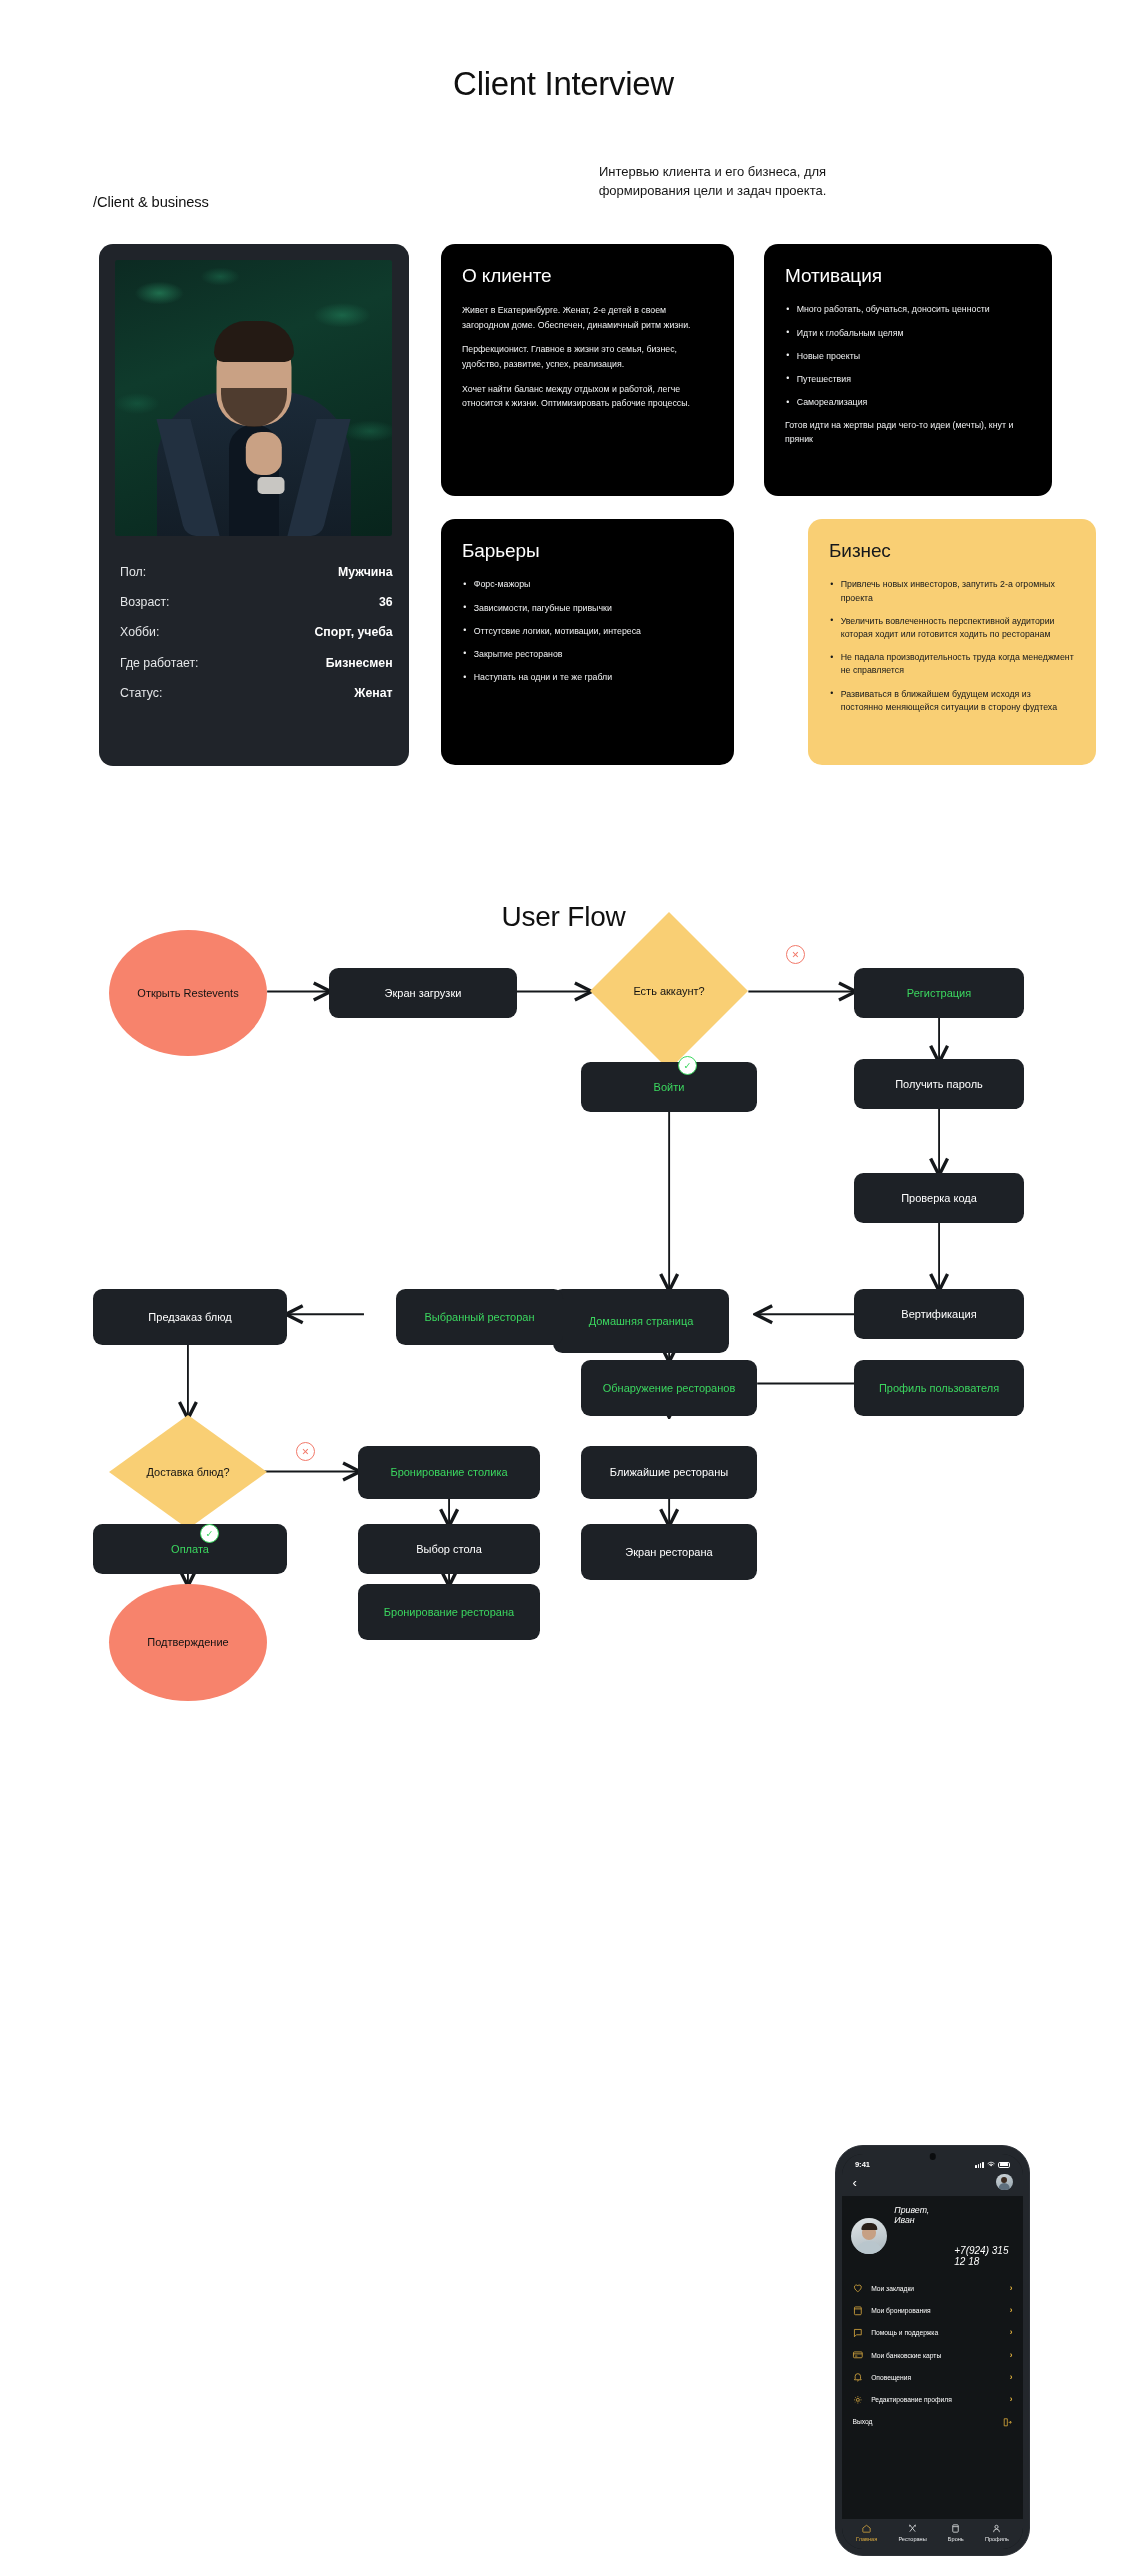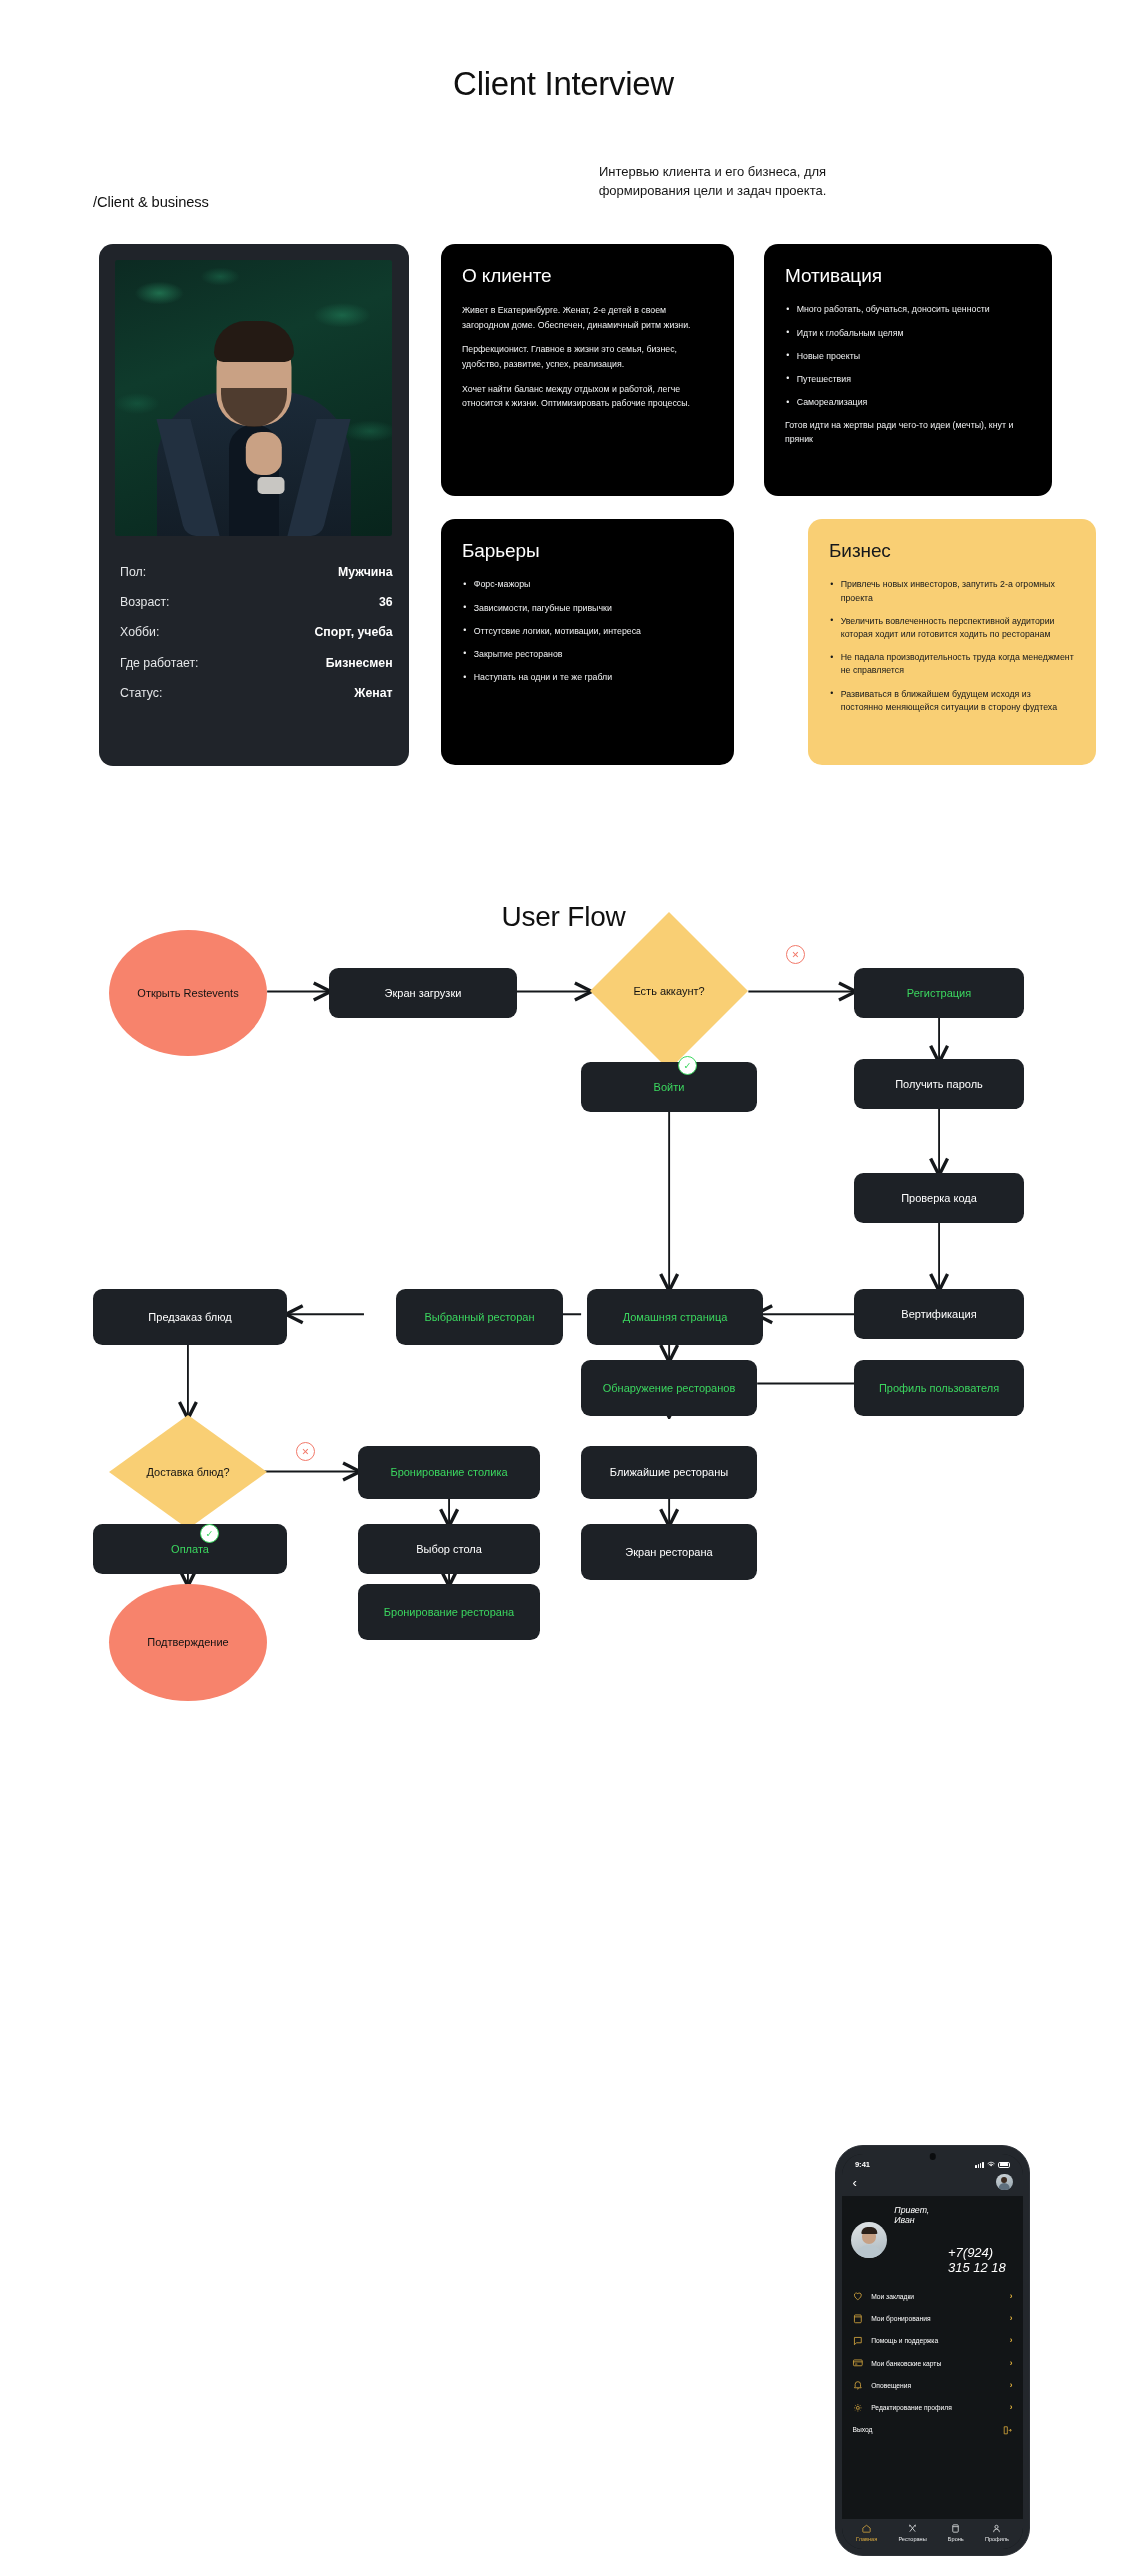--- a/index.html
+++ b/index.html
@@ -259,21 +259,21 @@
   .greet-avatar .hair {
     position:absolute; top:5.3px; left:50%; transform:translateX(-50%);
     width:15.3px;height:7.6px;background:#2b2019;border-radius:7.6px 7.6px 1.2px 1.2px;
   }
   .greet-avatar .shirt {
     position:absolute; bottom:0; left:50%; transform:translateX(-50%);
     width:27px;height:13px;background:#b9c6cd;border-radius:13px 13px 0 0;
   }
   .greet-text { display: flex; flex-direction: row; gap: 18px; font-style: italic; }
   .greet-name  { color:#FFFFFF; font-size: 8.8px; font-weight: 400; }
-  .greet-phone { color:#FFFFFF; font-size: 13px; font-weight: 400; margin-top: 40px; }
+  .greet-phone { color:#FFFFFF; font-size: 10px; font-weight: 400; margin-top: 40px; }
 
   .menu-list { margin-top: 2.3px; }
   .menu-item {
     display: flex; align-items: center; gap: 7px;
     padding: 5.3px 1.2px; color: #FFFFFF; font-size: 6.7px;
   }
   .menu-item .mi-icon { width: 11.7px; height: 11.7px; flex: none; color: #D8A93F; }
   .menu-item .mi-label { flex: 1; }
   .menu-item .mi-arrow { color: #E8B63F; font-size: 8.2px; font-weight: 700; }
 
@@ -449,21 +449,21 @@
   <div class="badge yes" style="left:678px; top:176px;">✓</div>
 
   <div class="node box green" style="left:581px; top:182px; width:176px; height:50px;">Войти</div>
 
   <div class="node box" style="left:854px; top:179px; width:170px; height:50px;">Получить пароль</div>
 
   <div class="node box" style="left:854px; top:293px; width:170px; height:50px;">Проверка кода</div>
 
   <div class="node box" style="left:854px; top:409px; width:170px; height:50px;">Вертификация</div>
 
-  <div class="node box green" style="left:587px; top:409px; width:176px; height:56px;">Домашняя страница</div>
+  <div class="node box green" style="left:553px; top:409px; width:176px; height:64px;">Домашняя страница</div>
 
   <div class="node box green" style="left:364px; top:409px; width:167px; height:56px;margin-left:32px;">Выбранный ресторан</div>
 
   <div class="node box" style="left:93px; top:409px; width:194px; height:56px;">Предзаказ блюд</div>
 
   <div class="node box green" style="left:581px; top:480px; width:176px; height:56px;">Обнаружение ресторанов</div>
 
   <div class="node box green" style="left:854px; top:480px; width:170px; height:56px;">Профиль пользователя</div>
 
   <div class="node decision" style="left:109px; top:535px; width:158px; height:114px;">Доставка блюд?</div>

